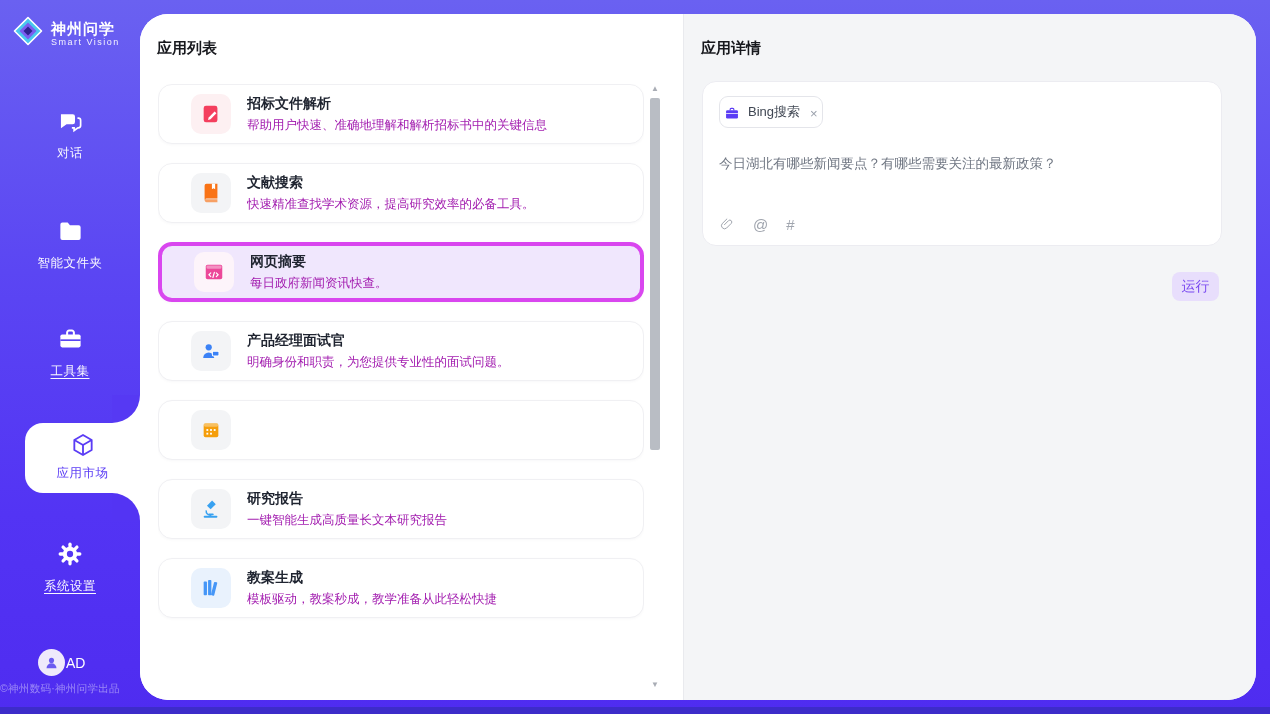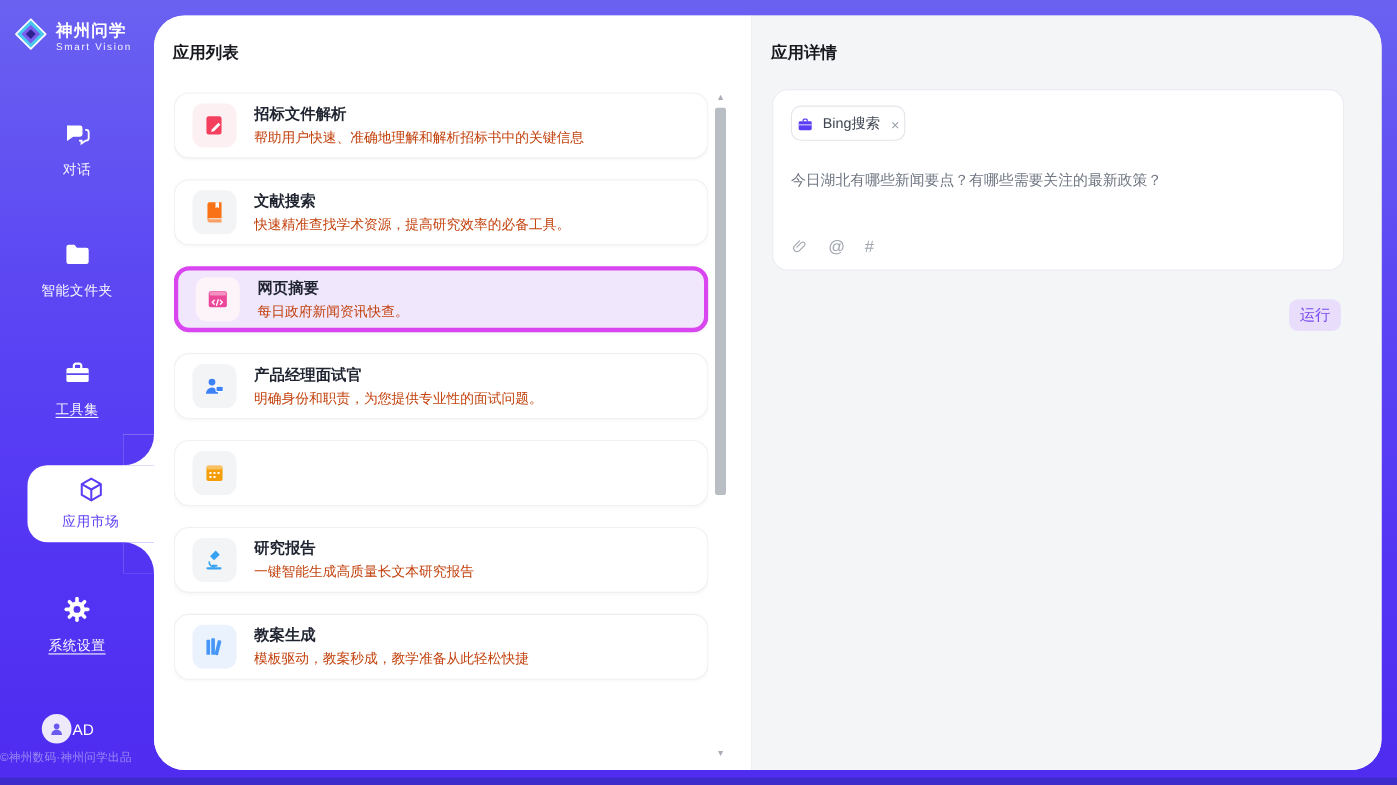--- a/index.html
+++ b/index.html
@@ -39,28 +39,28 @@
 
   
   .content { position:absolute; left:140px; top:14px; width:1116px; height:686px;
     background:#fff; border-radius:28px; overflow:hidden; display:flex; }
 
   
   .panel-list { width:544px; position:relative; background:#fff; border-right:1px solid #e9eaee; }
   .panel-title { position:absolute; left:17px; top:25px; font-size:15px; font-weight:bold; color:#17181d; }
   .cards { position:absolute; top:70px; left:18px; right:39px; bottom:0; overflow:hidden; }
   .card { height:60px; background:#fff; border:1px solid #f0f0f3; border-radius:14px;
-    margin-bottom:19px; display:flex; align-items:center; padding:0 16px; gap:16px;
+    margin-bottom:19px; display:flex; align-items:center; padding:0 32px; gap:16px;
     box-shadow:0 1px 3px rgba(30,30,60,.03); cursor:pointer; }
   .card.selected { background:#f0e7fd; border:4px solid #d946ef; }
   .tile { width:40px; height:40px; min-width:40px; border-radius:10px;
     display:flex; align-items:center; justify-content:center; }
   .card-texts { display:flex; flex-direction:column; gap:4px; overflow:hidden; }
   .card-title { font-size:14px; font-weight:bold; color:#1f2430; }
-  .card-desc { font-size:12.5px; color:#c2410c; white-space:nowrap; }
+  .card-desc { font-size:12.5px; color:#a21caf; white-space:nowrap; }
 
   .scrollbar { position:absolute; right:22px; top:70px; bottom:10px; width:12px; }
   .sb-arrow { position:absolute; left:0; width:12px; text-align:center; font-size:8px; color:#a9adb5; line-height:10px; cursor:pointer; }
   .sb-arrow.up { top:0; } .sb-arrow.down { bottom:0; }
   .sb-thumb { position:absolute; left:1px; top:14px; width:10px; height:352px; background:#b9bdc4; border-radius:2px; cursor:pointer; }
 
   
   .panel-detail { flex:1; position:relative; background:#f4f5f7; }
   .detail-card { position:absolute; left:18px; top:67px; width:520px; height:165px;
     background:#fff; border:1px solid #ececf1; border-radius:14px; padding:14px 16px; }

